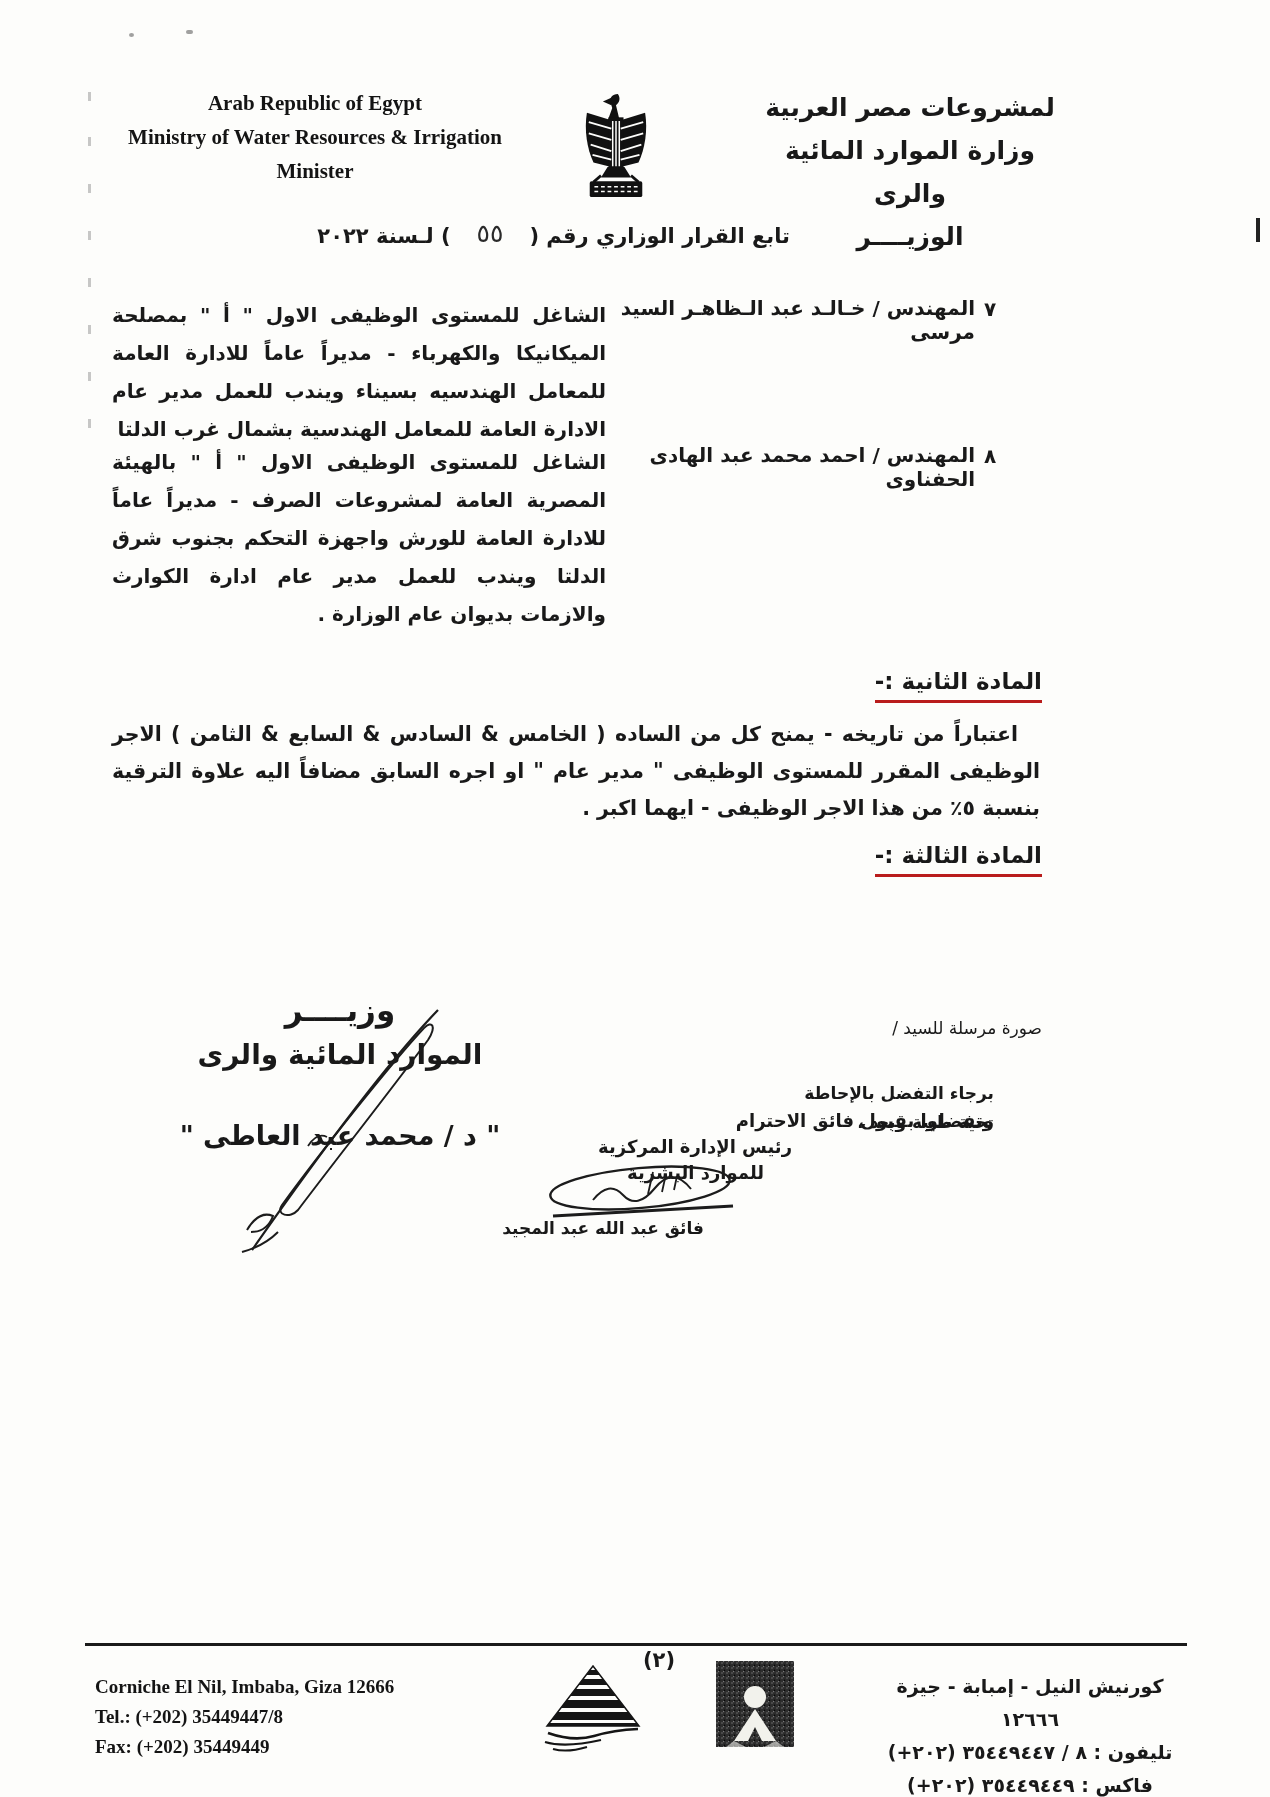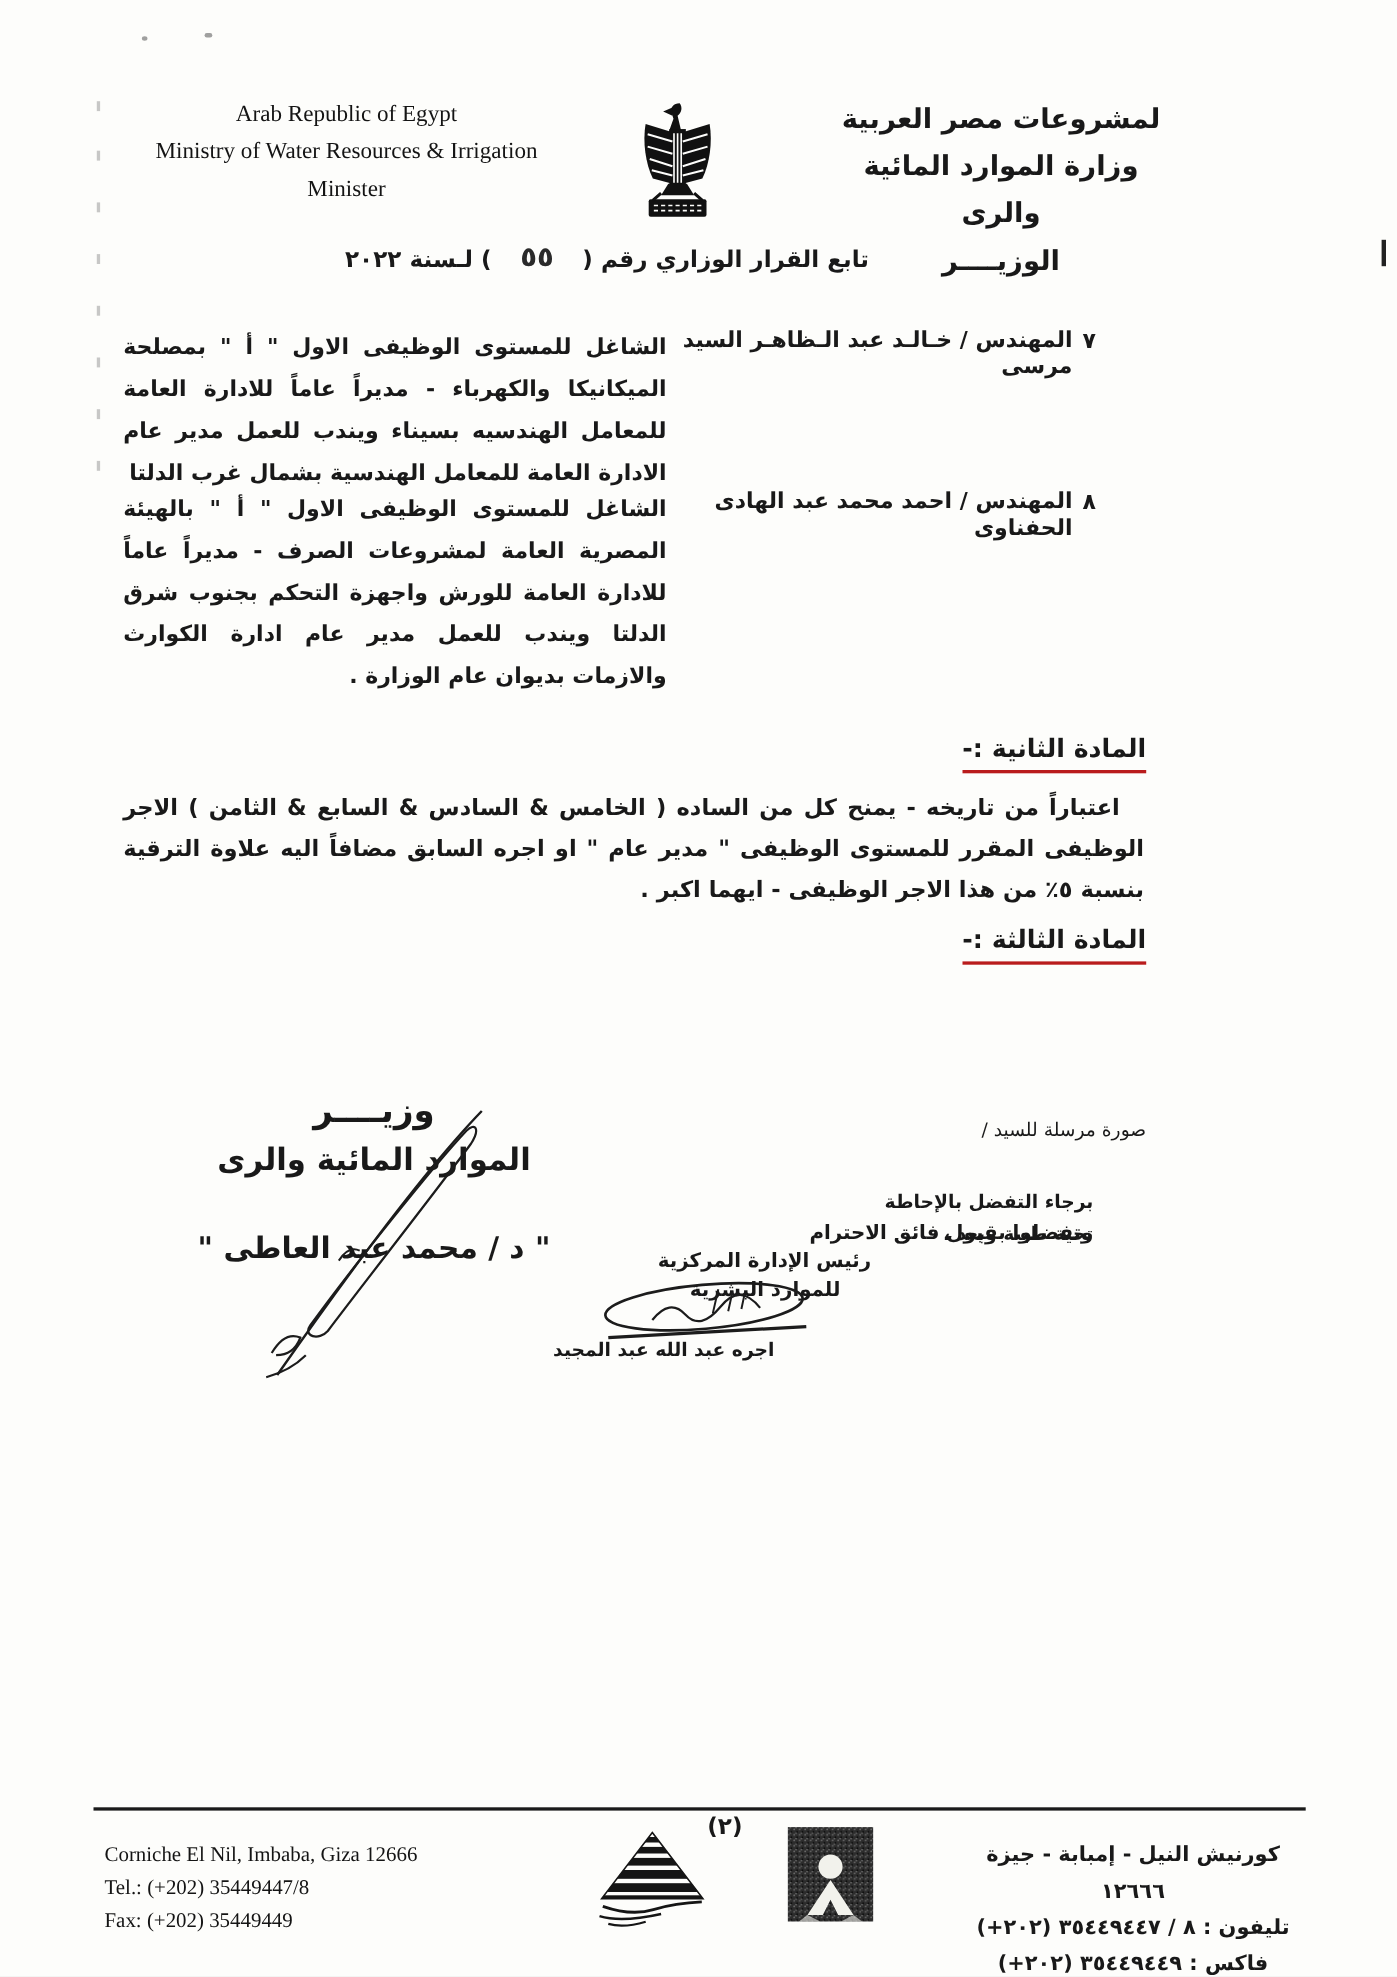--- a/index.html
+++ b/index.html
@@ -3,26 +3,26 @@
 <meta charset="utf-8">
 <style>
   html,body{margin:0;padding:0;background:#e8e8e8;}
   .page{
     position:relative;width:1270px;height:1797px;margin:0 auto;
     background:#fdfdfb;overflow:hidden;
     font-family:"DejaVu Sans",sans-serif;color:#161616;
   }
   .abs{position:absolute;}
   .ar{direction:rtl;font-family:"DejaVu Sans",sans-serif;font-weight:700;color:#191919;}
-  .en{font-family:"Liberation Serif",serif;font-weight:400;color:#141414;}
+  .en{font-family:"Liberation Serif",serif;font-weight:700;color:#141414;}
   .center{text-align:center;}
   .right{text-align:right;}
   .just{text-align:justify;}
   .art-head{font-size:23px;border-bottom:3px solid #b91c1c;padding-bottom:6px;display:inline-block;}
-  .hand{font-weight:700;font-size:25px;letter-spacing:8px;padding:0 26px;position:relative;top:-1px;color:#2a2a2a;}
+  .hand{font-weight:400;font-size:25px;letter-spacing:8px;padding:0 26px;position:relative;top:-1px;color:#2a2a2a;}
   .tick{position:absolute;left:88px;width:3px;height:9px;background:#9a9a9a;opacity:.55;}
   .speck{position:absolute;background:#777;border-radius:50%;opacity:.7;}
   svg{display:block;}
 </style>
 </head>
 <body>
 
 <div class="page">
 
   <div class="speck" style="left:129px;top:33px;width:5px;height:4px;"></div>
@@ -111,21 +111,21 @@
   <div class="abs ar right" style="right:478px;top:1136px;width:260px;font-size:18px;">رئيس الإدارة المركزية</div>
   <div class="abs ar right" style="right:506px;top:1162px;width:220px;font-size:18px;">للموارد البشرية</div>
   <div class="abs" style="left:535px;top:1152px;width:210px;height:82px;">
     <svg viewBox="0 0 210 82" width="210" height="82" fill="none" stroke="#1c1c1c">
       <ellipse cx="105" cy="36" rx="90" ry="20" transform="rotate(-5 105 36)" stroke-width="2.4"></ellipse>
       <path d="M18 64 L 198 54" stroke-width="3"></path>
       <path d="M58 48 q 16 -20 30 -5 t 32 -7 t 36 1" stroke-width="2"></path>
       <path d="M118 20 l -5 22 M 131 22 l -4 18 M 142 24 l -3 14" stroke-width="1.8"></path>
     </svg>
   </div>
-  <div class="abs ar right" style="right:566px;top:1218px;width:240px;font-size:17px;">اجره عبد الله عبد المجيد</div>
+  <div class="abs ar right" style="right:566px;top:1218px;width:240px;font-size:17px;">فائق عبد الله عبد المجيد</div>
 
   <div class="abs" style="left:85px;top:1643px;width:1102px;height:3px;background:#1a1a1a;"></div>
   <div class="abs ar" style="left:643px;top:1648px;font-size:21px;">(٢)</div>
 
   <div class="abs en" style="left:95px;top:1672px;font-size:19px;line-height:30px;">
     <div>Corniche El Nil, Imbaba, Giza 12666</div>
     <div>Tel.: (+202) 35449447/8</div>
     <div>Fax: (+202) 35449449</div>
   </div>
 

